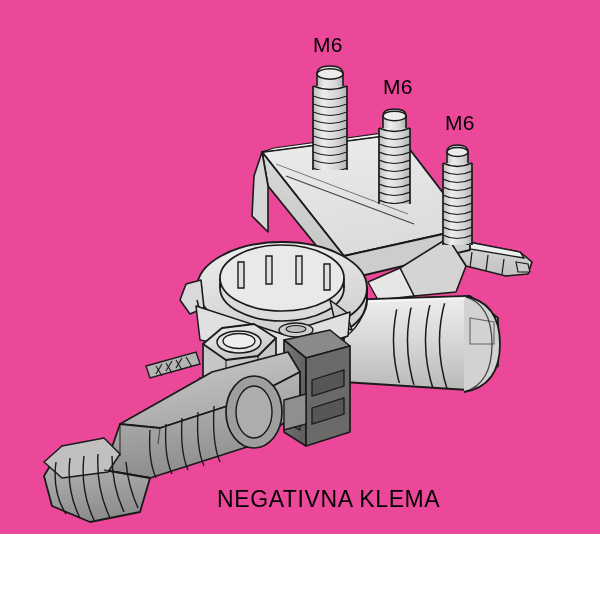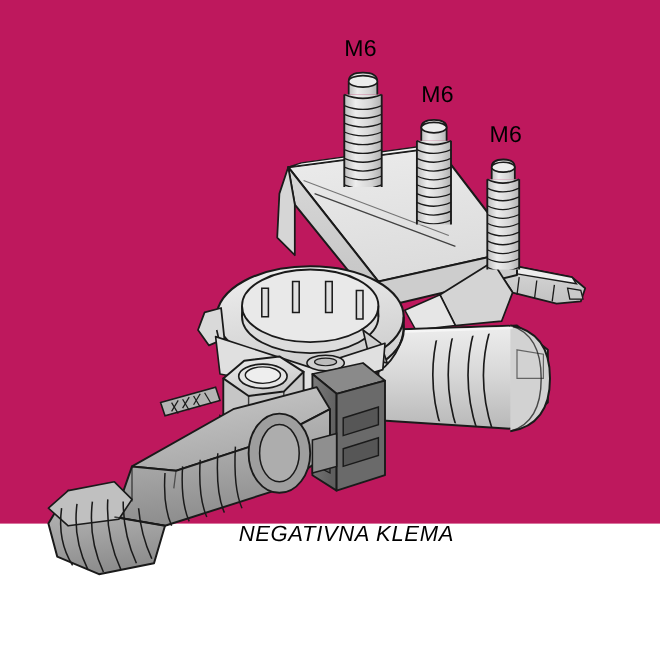--- a/index.html
+++ b/index.html
@@ -10,22 +10,22 @@
   }
   body {
     width: 600px;
     height: 600px;
     overflow: hidden;
     font-family: "Liberation Sans", sans-serif;
   }
   #stage {
     position: relative;
     width: 600px;
-    height: 476px;
-    background: #be185d;
+    height: 534px;
+    background: #ec4899;
   }
   #drawing {
     position: absolute;
     left: 0;
     top: 0;
     width: 600px;
     height: 600px;
   }
   .lbl {
     position: absolute;
@@ -36,24 +36,23 @@
   }
   .lbl-m6 {
     font-size: 21px;
     letter-spacing: 0.3px;
   }
   #label-m6-1 { left: 313px; top: 34px; }
   #label-m6-2 { left: 383px; top: 76px; }
   #label-m6-3 { left: 445px; top: 112px; }
   #label-caption {
     left: 217px;
-    top: 476px;
-    font-size: 20px;
+    top: 488px;
+    font-size: 23px;
     letter-spacing: 0.6px;
-    font-style: italic;
   }
 </style>
 </head>
 <body>
 
 <div id="stage">
 
   <svg id="drawing" viewBox="0 0 600 600" xmlns="http://www.w3.org/2000/svg">
 
     <defs>

